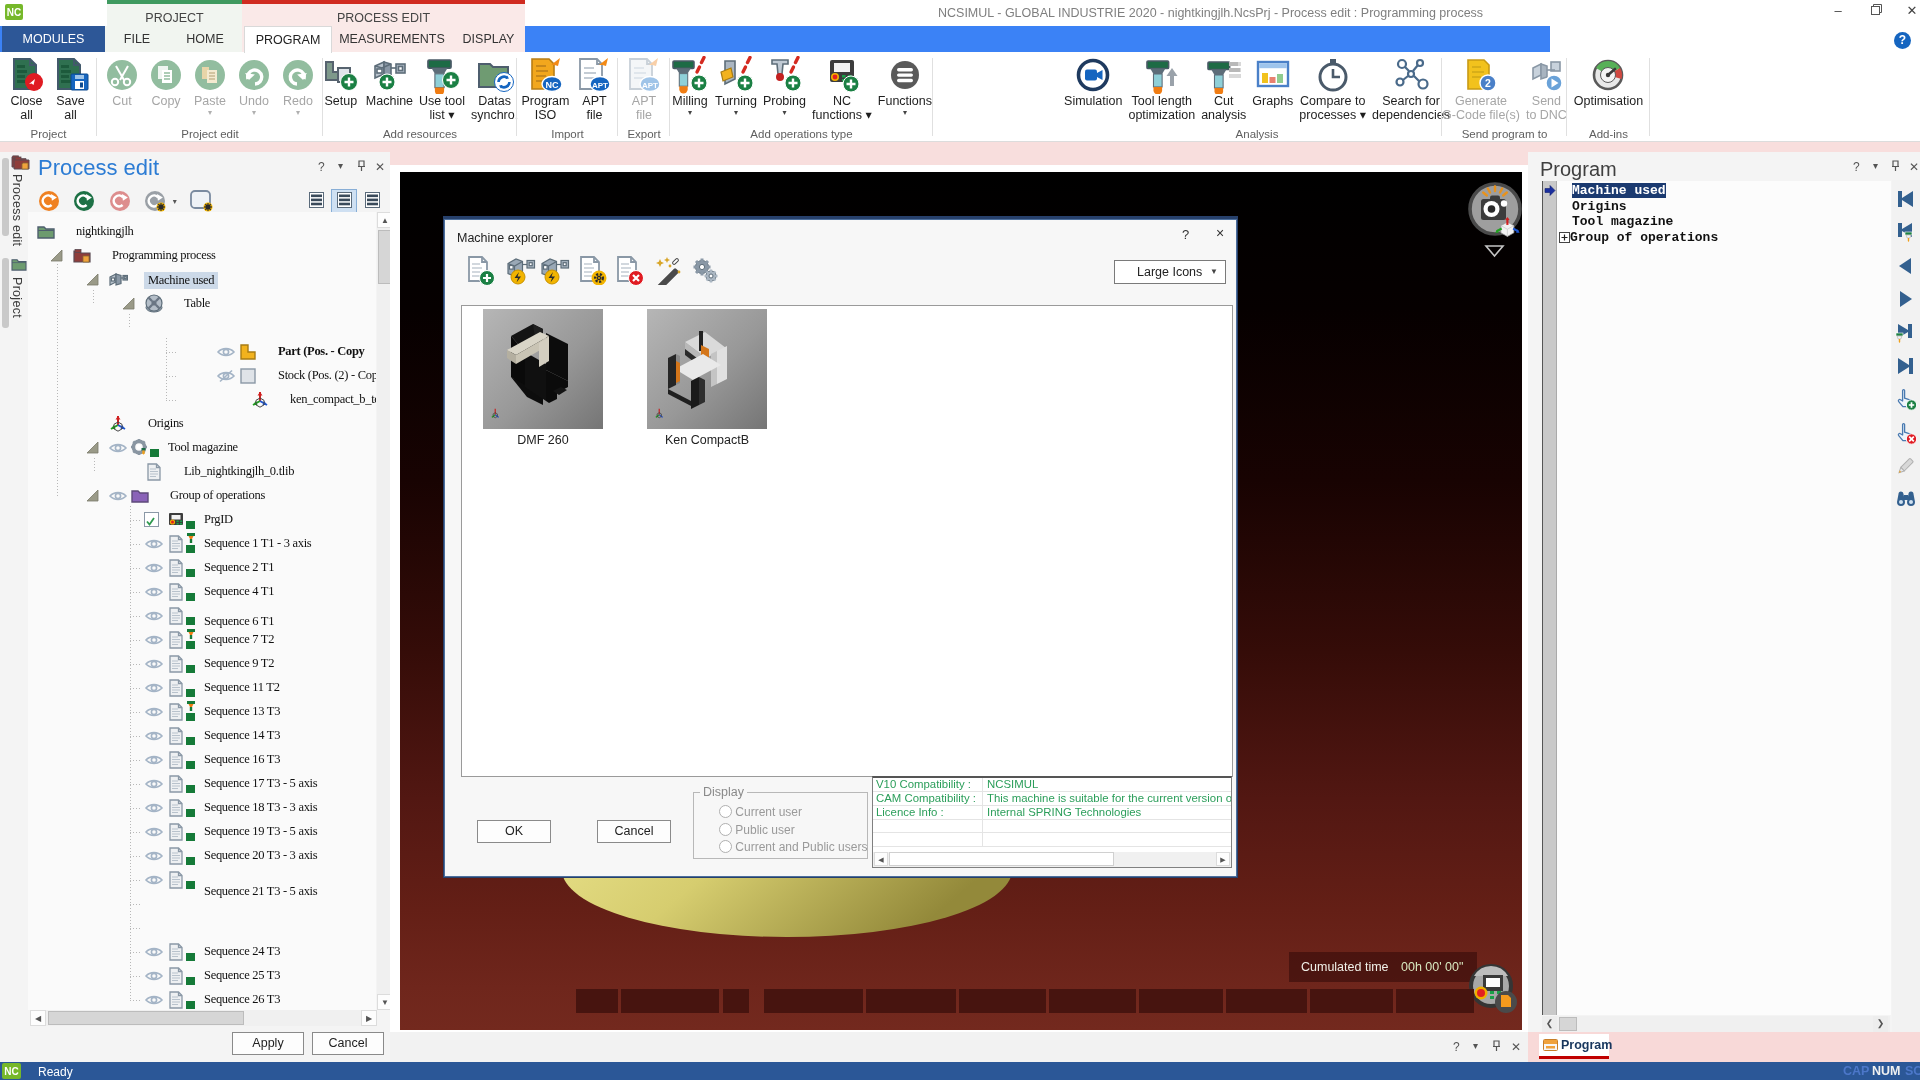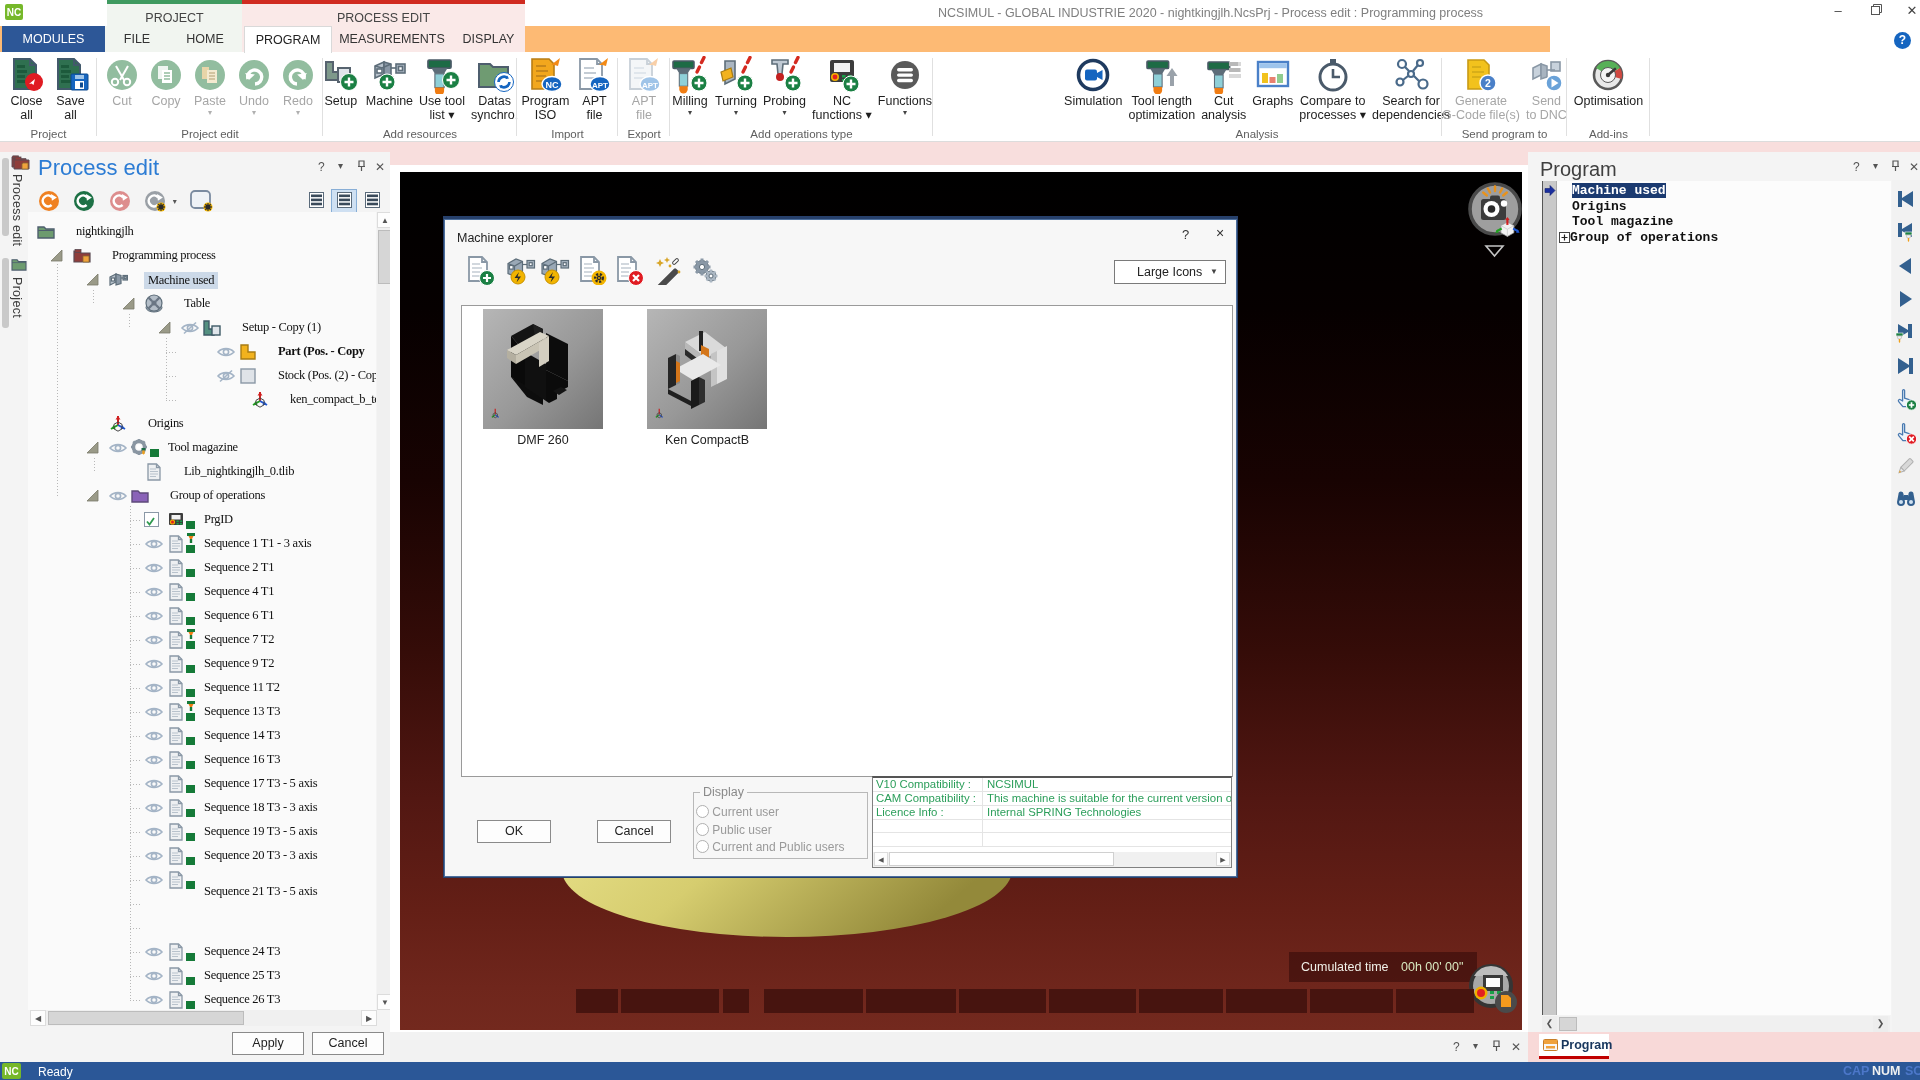--- a/index.html
+++ b/index.html
@@ -8,21 +8,21 @@
   #root{position:relative;width:1920px;height:1080px;background:#fff;}
   
   #titlebar{left:0;top:0;width:1920px;height:26px;background:#fff;}
   .ctx-head{top:0;height:26px;text-align:center;font-size:12.5px;color:#444;
     box-sizing:border-box;padding-top:7px;}
   #ctx-project{left:107px;width:135px;background:#f1f5f0;border-top:4px solid #3f9a60;}
   #ctx-process{left:242px;width:283px;background:#fae9e8;border-top:4px solid #d02b20;}
   #win-title{top:6px;left:938px;width:480px;font-size:12.5px;color:#7f7f7f;white-space:nowrap;}
   .winbtn{top:0px;width:28px;height:22px;color:#444;font-size:13px;text-align:center;padding-top:3px;box-sizing:border-box;}
   
-  #tabrow{left:0;top:26px;width:1550px;height:26px;background:#fdba74;border-bottom:1px solid #d9d9d9;}
+  #tabrow{left:0;top:26px;width:1550px;height:26px;background:#3b82f6;border-bottom:1px solid #d9d9d9;}
   #tab-modules{left:2px;top:0;width:103px;height:26px;background:#2d5797;color:#fff;
     font-size:12.5px;text-align:center;line-height:26px;}
   #tabzone-green{left:105px;top:0;width:137px;height:26px;background:#f1f5f0;}
   #tabzone-pink{left:242px;top:0;width:283px;height:26px;background:#fae9e8;}
   .rtab{top:0;height:26px;line-height:26px;font-size:12.5px;color:#333;text-align:center;}
   .rtab.active{background:#fff;border:1px solid #d9d9d9;border-bottom:none;box-sizing:border-box;color:#222;height:27px;z-index:3;}
   #help-badge{left:1894px;top:32px;width:17px;height:17px;border-radius:50%;background:#1565c0;color:#fff;
     font-size:12px;font-weight:bold;text-align:center;line-height:17px;}
   
   #ribbon{left:0;top:52px;width:1920px;height:90px;background:#fff;border-bottom:1px solid #dcdcdc;box-sizing:border-box;}
@@ -759,39 +759,20 @@
               <ellipse cx="10" cy="13.5" rx="8" ry="4.5" fill="#9aa6b2" stroke="#5d6d79" stroke-width="1"></ellipse>
               <circle cx="10" cy="9" r="8" fill="#b4bec8" stroke="#5d6d79" stroke-width="1.2"></circle>
               <circle cx="10" cy="9" r="2.6" fill="#6a7684"></circle>
               <g stroke="#6a7684" stroke-width="2.2">
                 <path d="M4.6 3.6 l3.6 3.6 M15.4 3.6 l-3.6 3.6 M4.6 14.4 l3.6 -3.6 M15.4 14.4 l-3.6 -3.6"></path>
               </g>
             </svg>
           </span>
           <span class="abs tnode-label" style="left:156px;top:4px">Table</span>
         </div>
-        <div class="abs tree-row" style="left:0;top:104px;width:348px">
-          <svg class="abs" style="left:130px;top:5px" width="13" height="13">
-            <path d="M12 1 V12 H1 Z" fill="#9a9a88" stroke="#7a7a6a" stroke-width="0.8"></path>
-          </svg>
-          <svg class="abs" style="left:152px;top:5px" width="20" height="14" viewBox="0 0 20 14">
-            <g fill="none" stroke="#a4b4c6" stroke-width="1.6">
-              <path d="M2 7 C6 2.5 14 2.5 18 7 C14 11.5 6 11.5 2 7 Z"></path>
-              <circle cx="10" cy="7" r="2.6"></circle>
-              <path d="M4 12.5 L16 1.5"></path>
-            </g>
-          </svg>
-          <span class="abs" style="left:174px;top:0">
-            <svg class="abs" style="top:2px" width="20" height="20" viewBox="0 0 20 20">
-              <path d="M2 3 h5 v8 h5 v6 H2 Z" fill="#549080" stroke="#3e5a66" stroke-width="1.4"></path>
-              <rect x="10" y="8" width="8" height="9" fill="#dfe5ea" stroke="#3e5a66" stroke-width="1.4"></rect>
-            </svg>
-          </span>
-          <span class="abs tnode-label" style="left:214px;top:4px">Setup - Copy (1)</span>
-        </div>
         <div class="abs tree-row" style="left:0;top:128px;width:348px">
           <svg class="abs" style="left:188px;top:5px" width="20" height="14" viewBox="0 0 20 14">
             <g fill="none" stroke="#a4b4c6" stroke-width="1.6">
               <path d="M2 7 C6 2.5 14 2.5 18 7 C14 11.5 6 11.5 2 7 Z"></path>
               <circle cx="10" cy="7" r="2.6"></circle>
             </g>
           </svg>
           <span class="abs" style="left:210px;top:0">
             <svg class="abs" style="top:2px" width="20" height="20" viewBox="0 0 20 20">
               <path d="M3 3 h7 v7 h7 v7 H3 Z" fill="#f2b21d" stroke="#a87c14" stroke-width="1.4"></path>
@@ -988,21 +969,21 @@
           <span class="abs" style="left:138px;top:0">
             <svg class="abs" style="top:2px" width="20" height="20" viewBox="0 0 20 20">
               <path d="M4 2 h8.5 l3.5 3.5 v12.5 H4 Z" fill="#eef0f2" stroke="#8a98a6" stroke-width="1.3"></path>
               <path d="M12.5 2 v3.5 h3.5" fill="none" stroke="#8a98a6" stroke-width="1.3"></path>
               <g stroke="#b8c2cc" stroke-width="1.2">
                 <path d="M6 7 h6 M6 9.5 h8 M6 12 h8 M6 14.5 h6"></path>
               </g>
             </svg>
           </span>
           <div class="abs" style="left:158px;top:13px;width:9px;height:8px;background:#157a38"></div>
-          <span class="abs tnode-label" style="left:176px;top:4px">Sequence 6 T1</span>
+          <span class="abs tnode-label" style="left:176px;top:10px">Sequence 6 T1</span>
         </div>
         <div class="abs tree-row" style="left:0;top:416px;width:348px">
           <svg class="abs" style="left:116px;top:5px" width="20" height="14" viewBox="0 0 20 14">
             <g fill="none" stroke="#a4b4c6" stroke-width="1.6">
               <path d="M2 7 C6 2.5 14 2.5 18 7 C14 11.5 6 11.5 2 7 Z"></path>
               <circle cx="10" cy="7" r="2.6"></circle>
             </g>
           </svg>
           <span class="abs" style="left:138px;top:0">
             <svg class="abs" style="top:2px" width="20" height="20" viewBox="0 0 20 20">
@@ -1507,21 +1488,21 @@
               </g>
             </svg></div>
       <div class="thumb-label abs" style="left:0">Ken CompactB</div>
         </div>
       </div>
   <div class="abs btn dlgbtn" style="left:33px;top:601px">OK</div>
   <div class="abs btn dlgbtn" style="left:153px;top:601px">Cancel</div>
   <fieldset id="display-group" class="abs" style="margin:0;padding:0">
     <legend style="font-size:12.5px;color:#8a8a8a;margin-left:6px;padding:0 3px">Display</legend>
   </fieldset>
-  <div id="radio-list" class="abs" style="left:252px;top:586px">
+  <div id="radio-list" class="abs" style="left:275px;top:586px">
         <div style="height:17.5px;white-space:nowrap;font-size:12px">
        <span class="radio" style="display:inline-block;vertical-align:-2px"></span>
        <span class="radio-label"> Current user</span></div>
         <div style="height:17.5px;white-space:nowrap;font-size:12px">
        <span class="radio" style="display:inline-block;vertical-align:-2px"></span>
        <span class="radio-label"> Public user</span></div>
         <div style="height:17.5px;white-space:nowrap;font-size:12px">
        <span class="radio" style="display:inline-block;vertical-align:-2px"></span>
        <span class="radio-label"> Current and Public users</span></div>
       </div>

